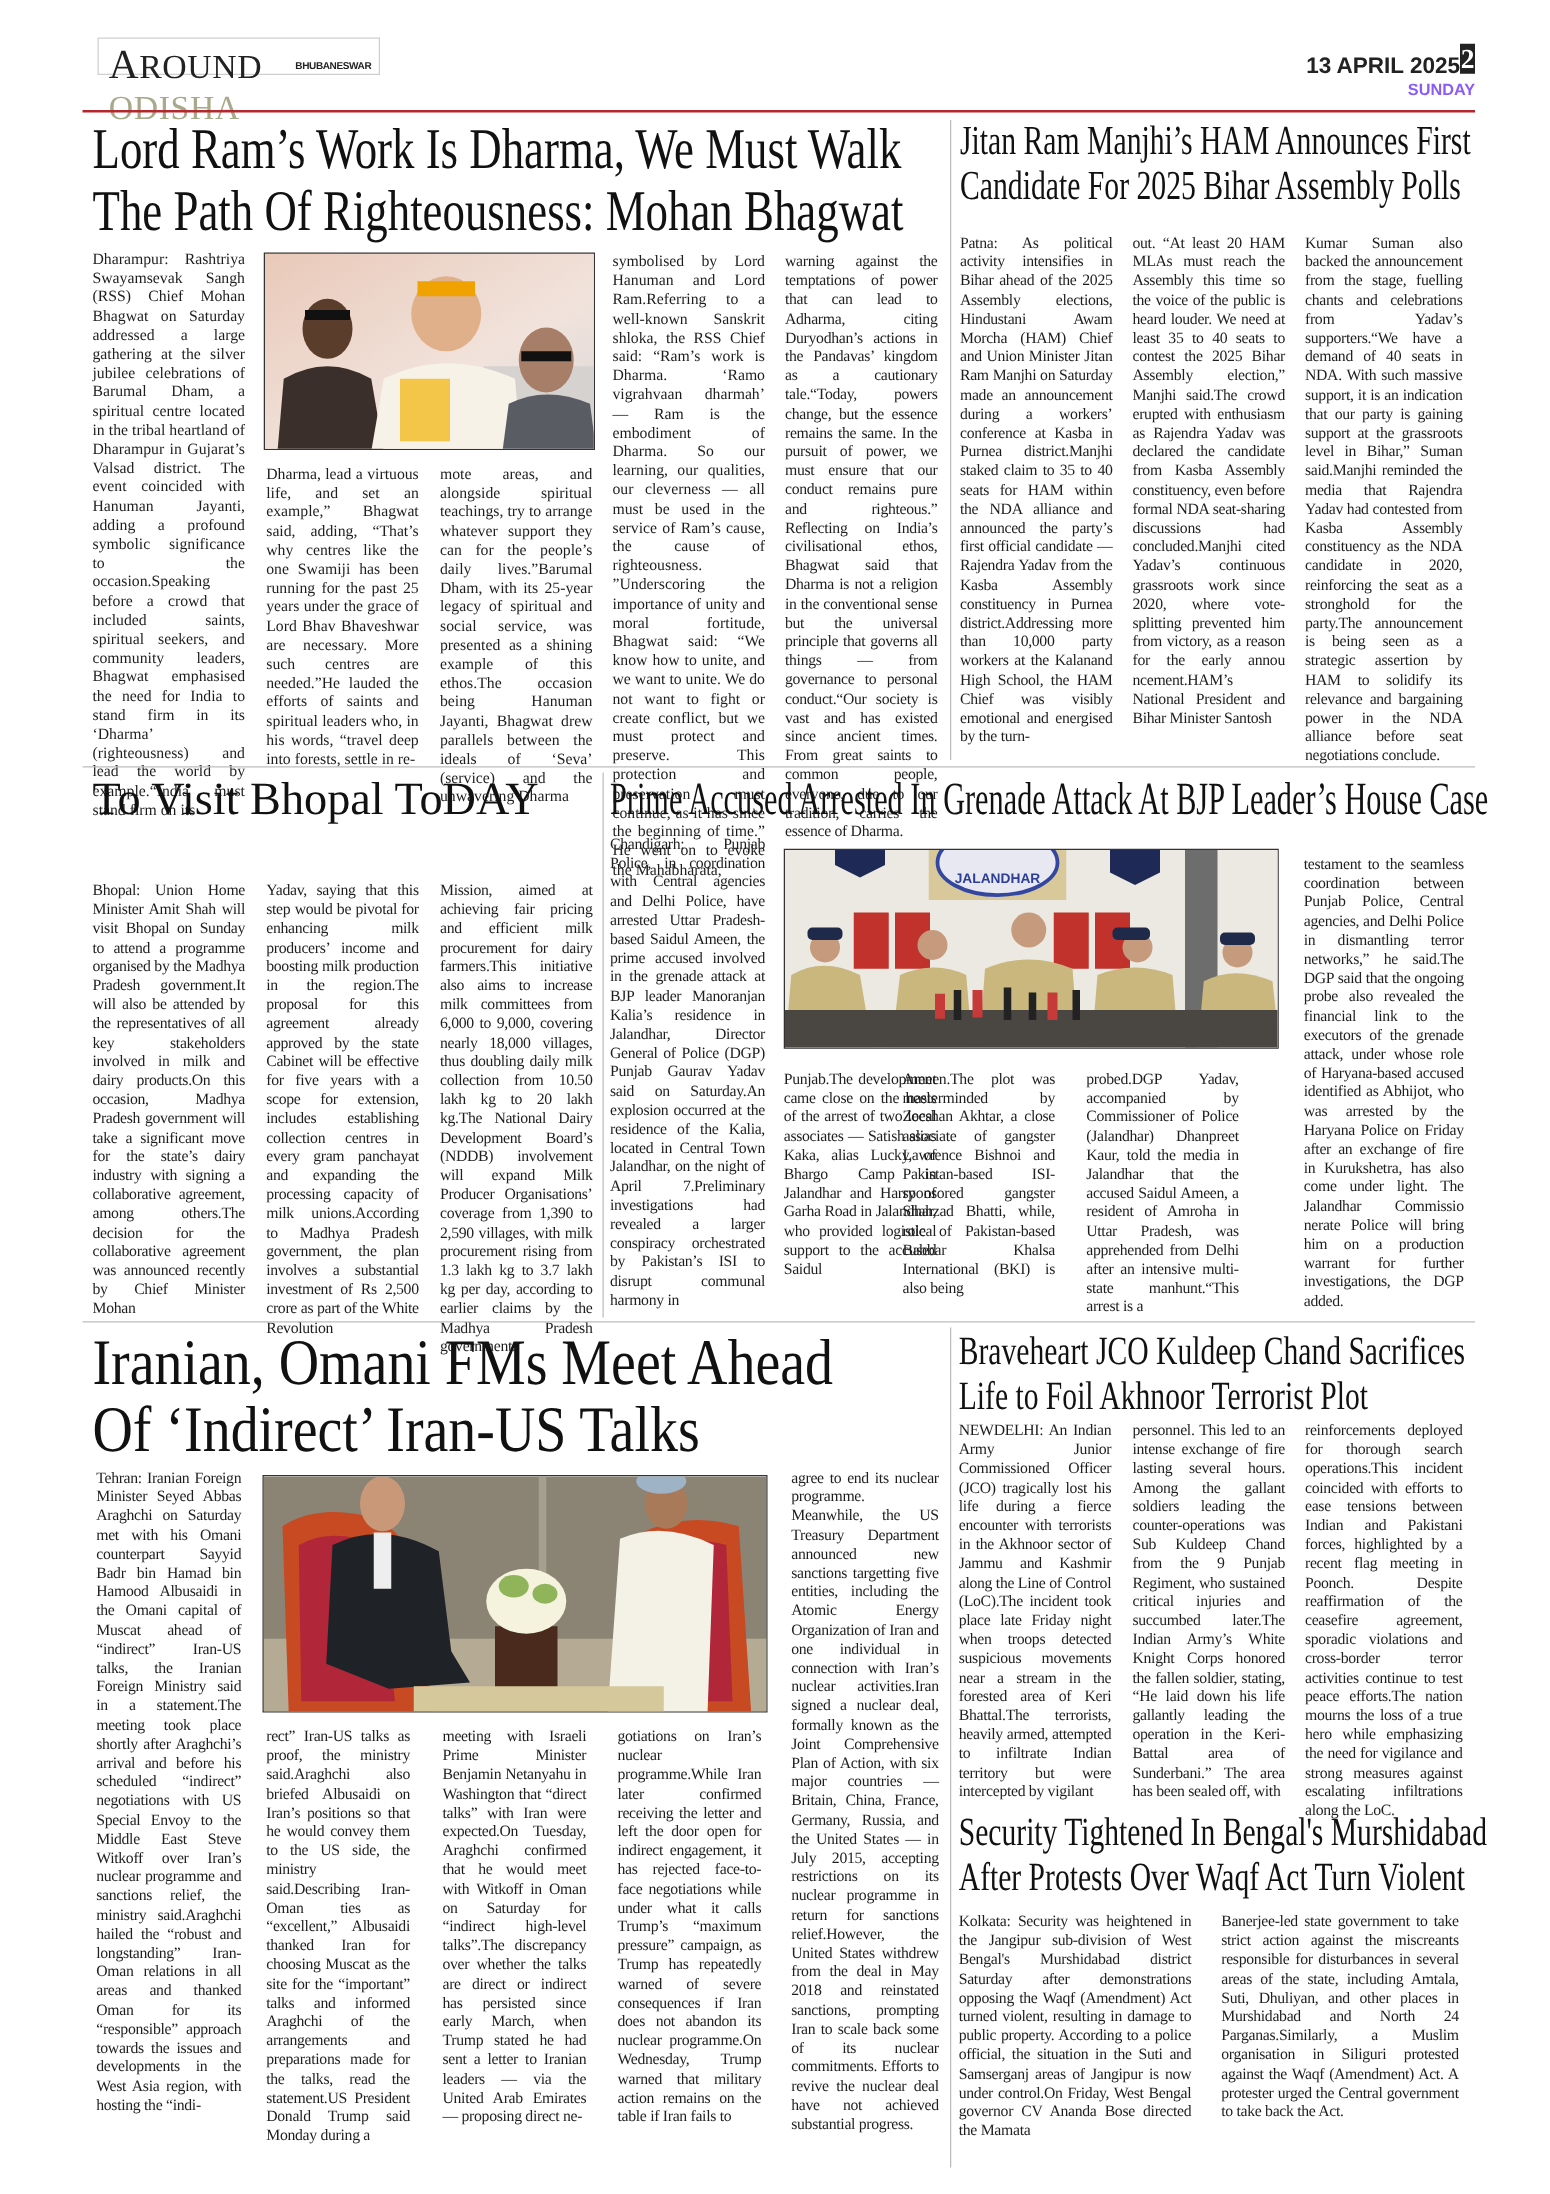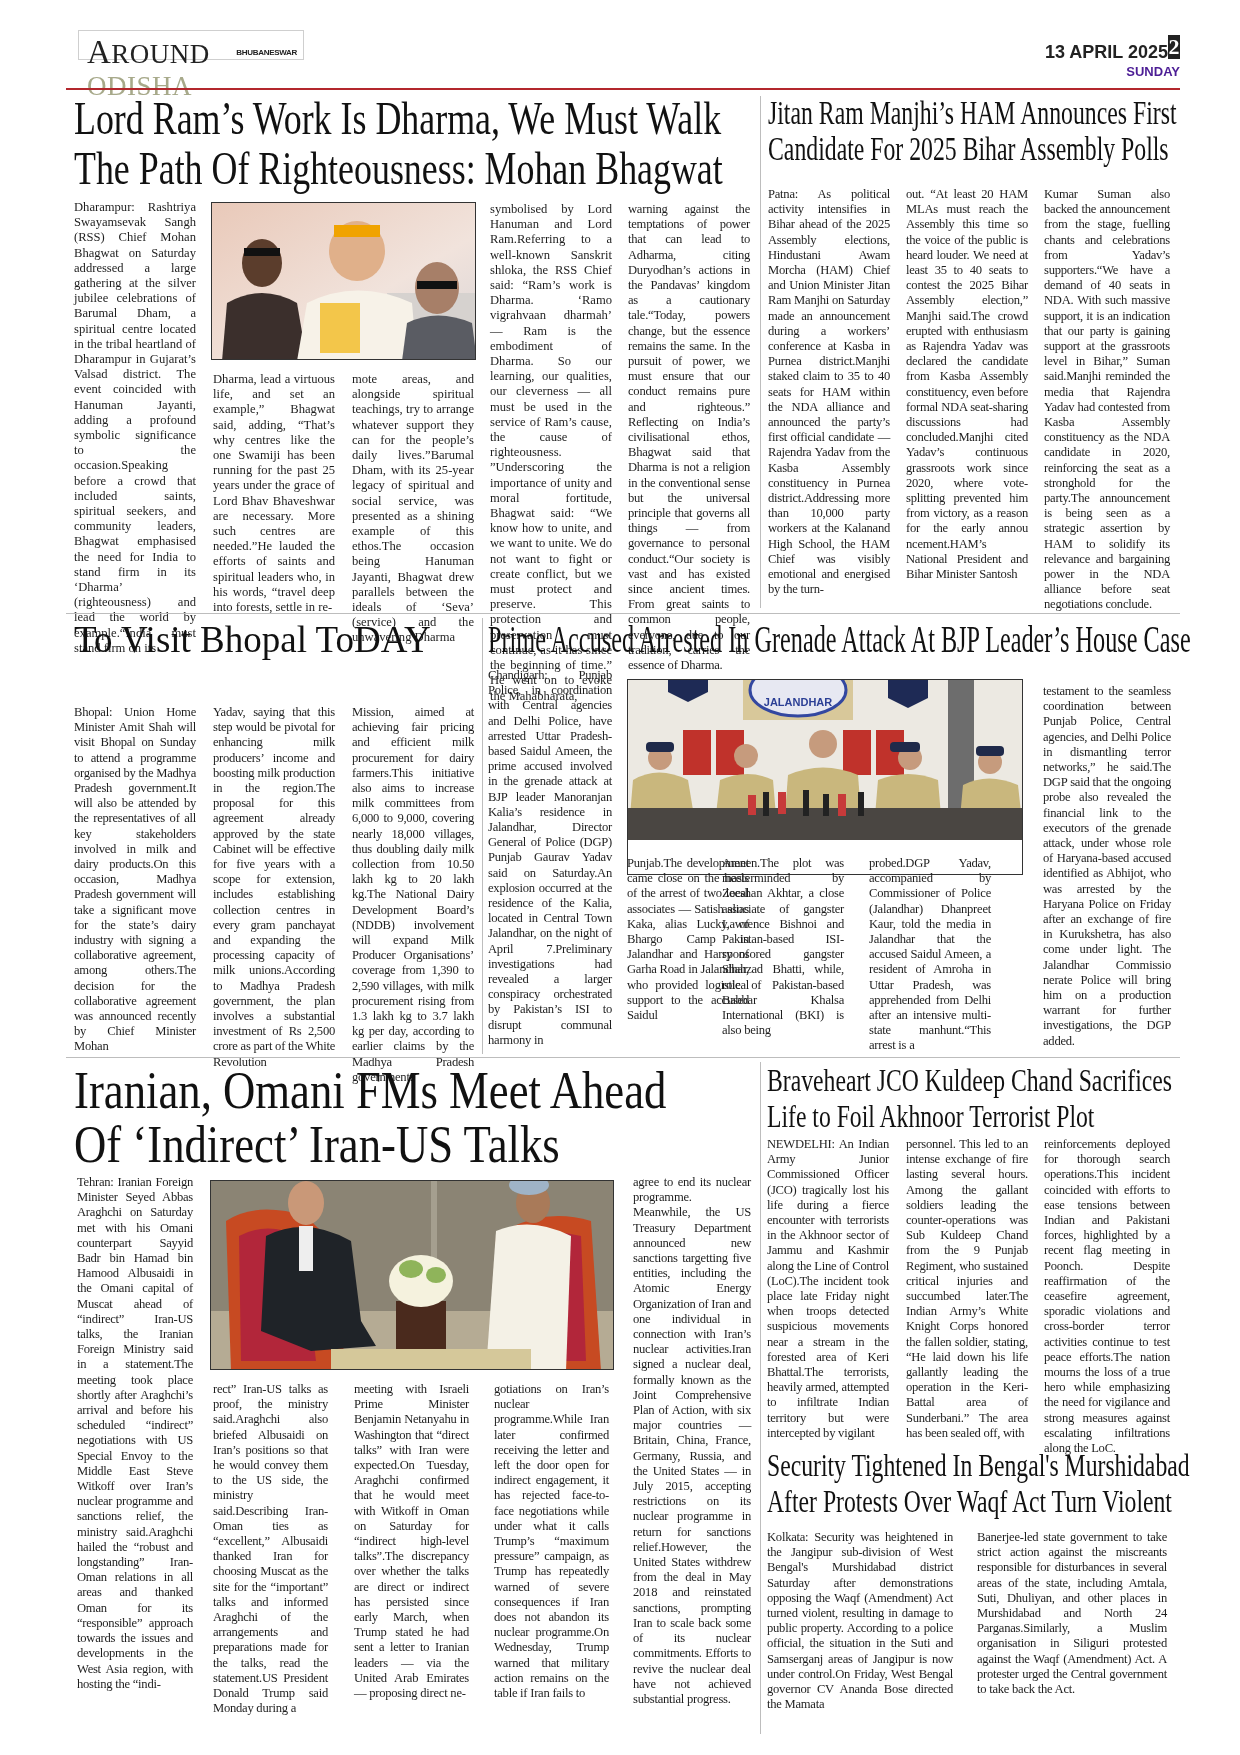--- a/index.html
+++ b/index.html
@@ -13,21 +13,21 @@
   .condensed { transform: scaleX(0.78); }
 
   
   .logo-box { left: 78px; top: 30px; width: 226px; height: 30px; border: 1px solid #cfcfcf; background: #fff; }
   .logo-main { position: absolute; left: 8px; top: 3px; font-size: 27px; letter-spacing: 0.5px; color: #222; font-family: "Liberation Serif", serif; }
   .logo-main .accent { color: #a7a98a; }
   .logo-main .cap { font-size: 33px; }
   .logo-sub { position: absolute; right: 6px; bottom: 2px; font-family: "Liberation Sans", sans-serif; font-size: 8px; font-weight: bold; letter-spacing: -0.3px; color: #222; padding-left: 16px; }
   .date { right: 72px; top: 42px; font-family: "Liberation Sans", sans-serif; font-weight: bold; font-size: 18px; color: #222; }
   .pageno { right: 60px; top: 35px; width: 12px; height: 24px; background: #222; color: #fff; font-family: "Liberation Serif", serif; font-weight: bold; font-size: 22px; line-height: 24px; text-align: center; }
-  .day { right: 60px; top: 64px; font-family: "Liberation Sans", sans-serif; font-weight: bold; font-size: 13px; color: #4c1d95; }
+  .day { right: 60px; top: 64px; font-family: "Liberation Sans", sans-serif; font-weight: bold; font-size: 13px; color: #8b5cf6; }
   .redline { left: 66px; top: 88px; width: 1114px; height: 2px; background: #b3272d; }
 
   .vrule { width: 1px; background: #bdbdbd; }
   .hrule { height: 1px; background: #bdbdbd; }
 
   .photo { overflow: hidden; border: 1px solid #333; }
 </style>
 </head>
 <body>
 
@@ -99,21 +99,21 @@
   <div class="abs text tight" style="left:213px; top:705px; width:122px;">Yadav, saying that this step would be pivotal for enhancing milk producers’ income and boosting milk production in the region.The proposal for this agreement already approved by the state Cabinet will be effective for five years with a scope for extension, includes establishing collection centres in every gram panchayat and expanding the processing capacity of milk unions.According to Madhya Pradesh government, the plan involves a substantial investment of Rs 2,500 crore as part of the White Revolution</div>
   <div class="abs text tight" style="left:352px; top:705px; width:122px;">Mission, aimed at achieving fair pricing and efficient milk procurement for dairy farmers.This initiative also aims to increase milk committees from 6,000 to 9,000, covering nearly 18,000 villages, thus doubling daily milk collection from 10.50 lakh kg to 20 lakh kg.The National Dairy Development Board’s (NDDB) involvement will expand Milk Producer Organisations’ coverage from 1,390 to 2,590 villages, with milk procurement rising from 1.3 lakh kg to 3.7 lakh kg per day, according to earlier claims by the Madhya Pradesh government.</div>
 </div>
 
 <div class="abs vrule" style="left:482px; top:618px; height:436px;"></div>
 
 <div>
   <div class="abs head" style="left:488px; top:620px; font-size:37px; transform:scaleX(0.655);">Prime Accused Arrested In Grenade Attack At BJP Leader’s House Case</div>
   <div class="abs text tight" style="left:488px; top:668px; width:124px;">Chandigarh: Punjab Police, in coordination with Central agencies and Delhi Police, have arrested Uttar Pradesh-based Saidul Ameen, the prime accused involved in the grenade attack at BJP leader Manoranjan Kalia’s residence in Jalandhar, Director General of Police (DGP) Punjab Gaurav Yadav said on Saturday.An explosion occurred at the residence of the Kalia, located in Central Town Jalandhar, on the night of April 7.Preliminary investigations had revealed a larger conspiracy orchestrated by Pakistan’s ISI to disrupt communal harmony in</div>
 
-  <div class="abs photo" style="left:627px; top:679px; width:396px; height:196px;">
+  <div class="abs photo" style="left:627px; top:679px; width:396px; height:160px;">
     <svg width="396" height="160" viewBox="0 0 396 160">
       <rect width="396" height="160" fill="#ece9e2"></rect>
       <rect x="115" y="0" width="110" height="40" fill="#d8c89a"></rect>
       <ellipse cx="170" cy="10" rx="48" ry="26" fill="#e7e8f2" stroke="#3347a0" stroke-width="3"></ellipse>
       <text x="170" y="26" font-family="Liberation Sans, sans-serif" font-size="11" font-weight="bold" fill="#2c3f95" text-anchor="middle">JALANDHAR</text>
       <path d="M260 0 L300 0 L300 18 L280 28 L260 18 Z" fill="#1e2a55"></path>
       <path d="M40 0 L80 0 L80 12 L60 22 L40 12 Z" fill="#1e2a55"></path>
       <rect x="55" y="50" width="28" height="45" fill="#c0322b"></rect>
       <rect x="88" y="50" width="28" height="45" fill="#c0322b"></rect>
       <rect x="215" y="50" width="28" height="45" fill="#c0322b"></rect>

